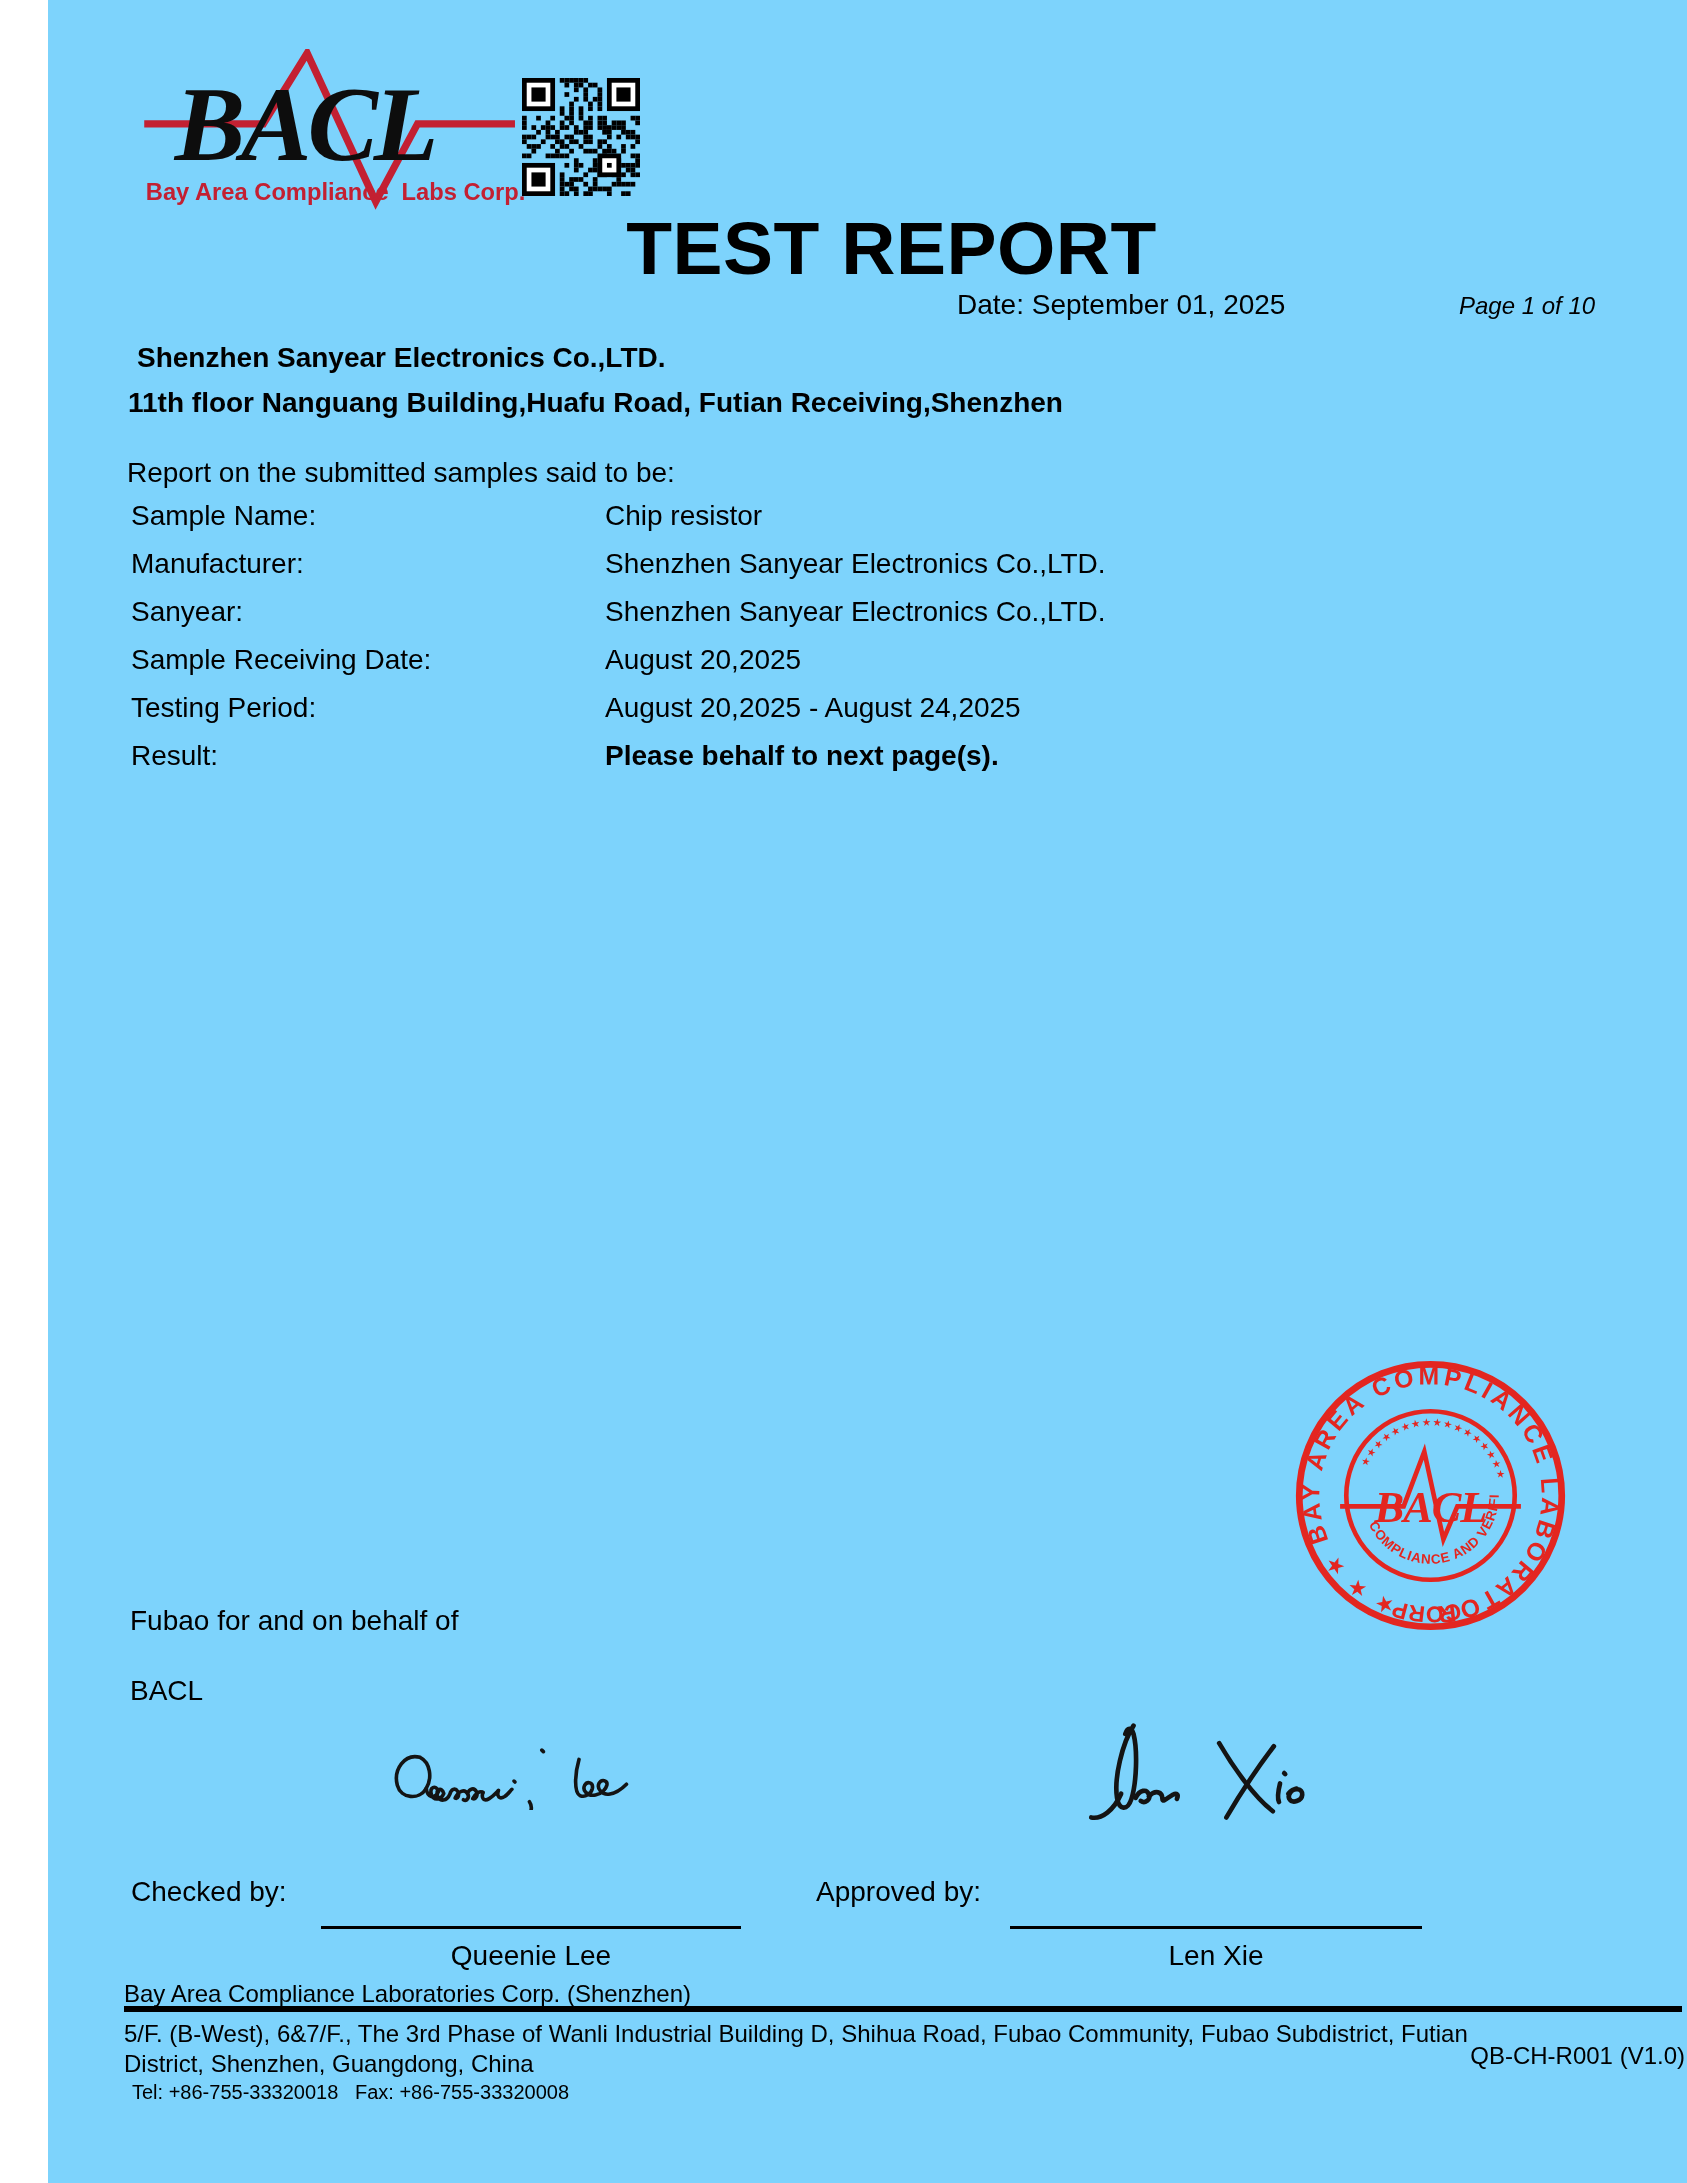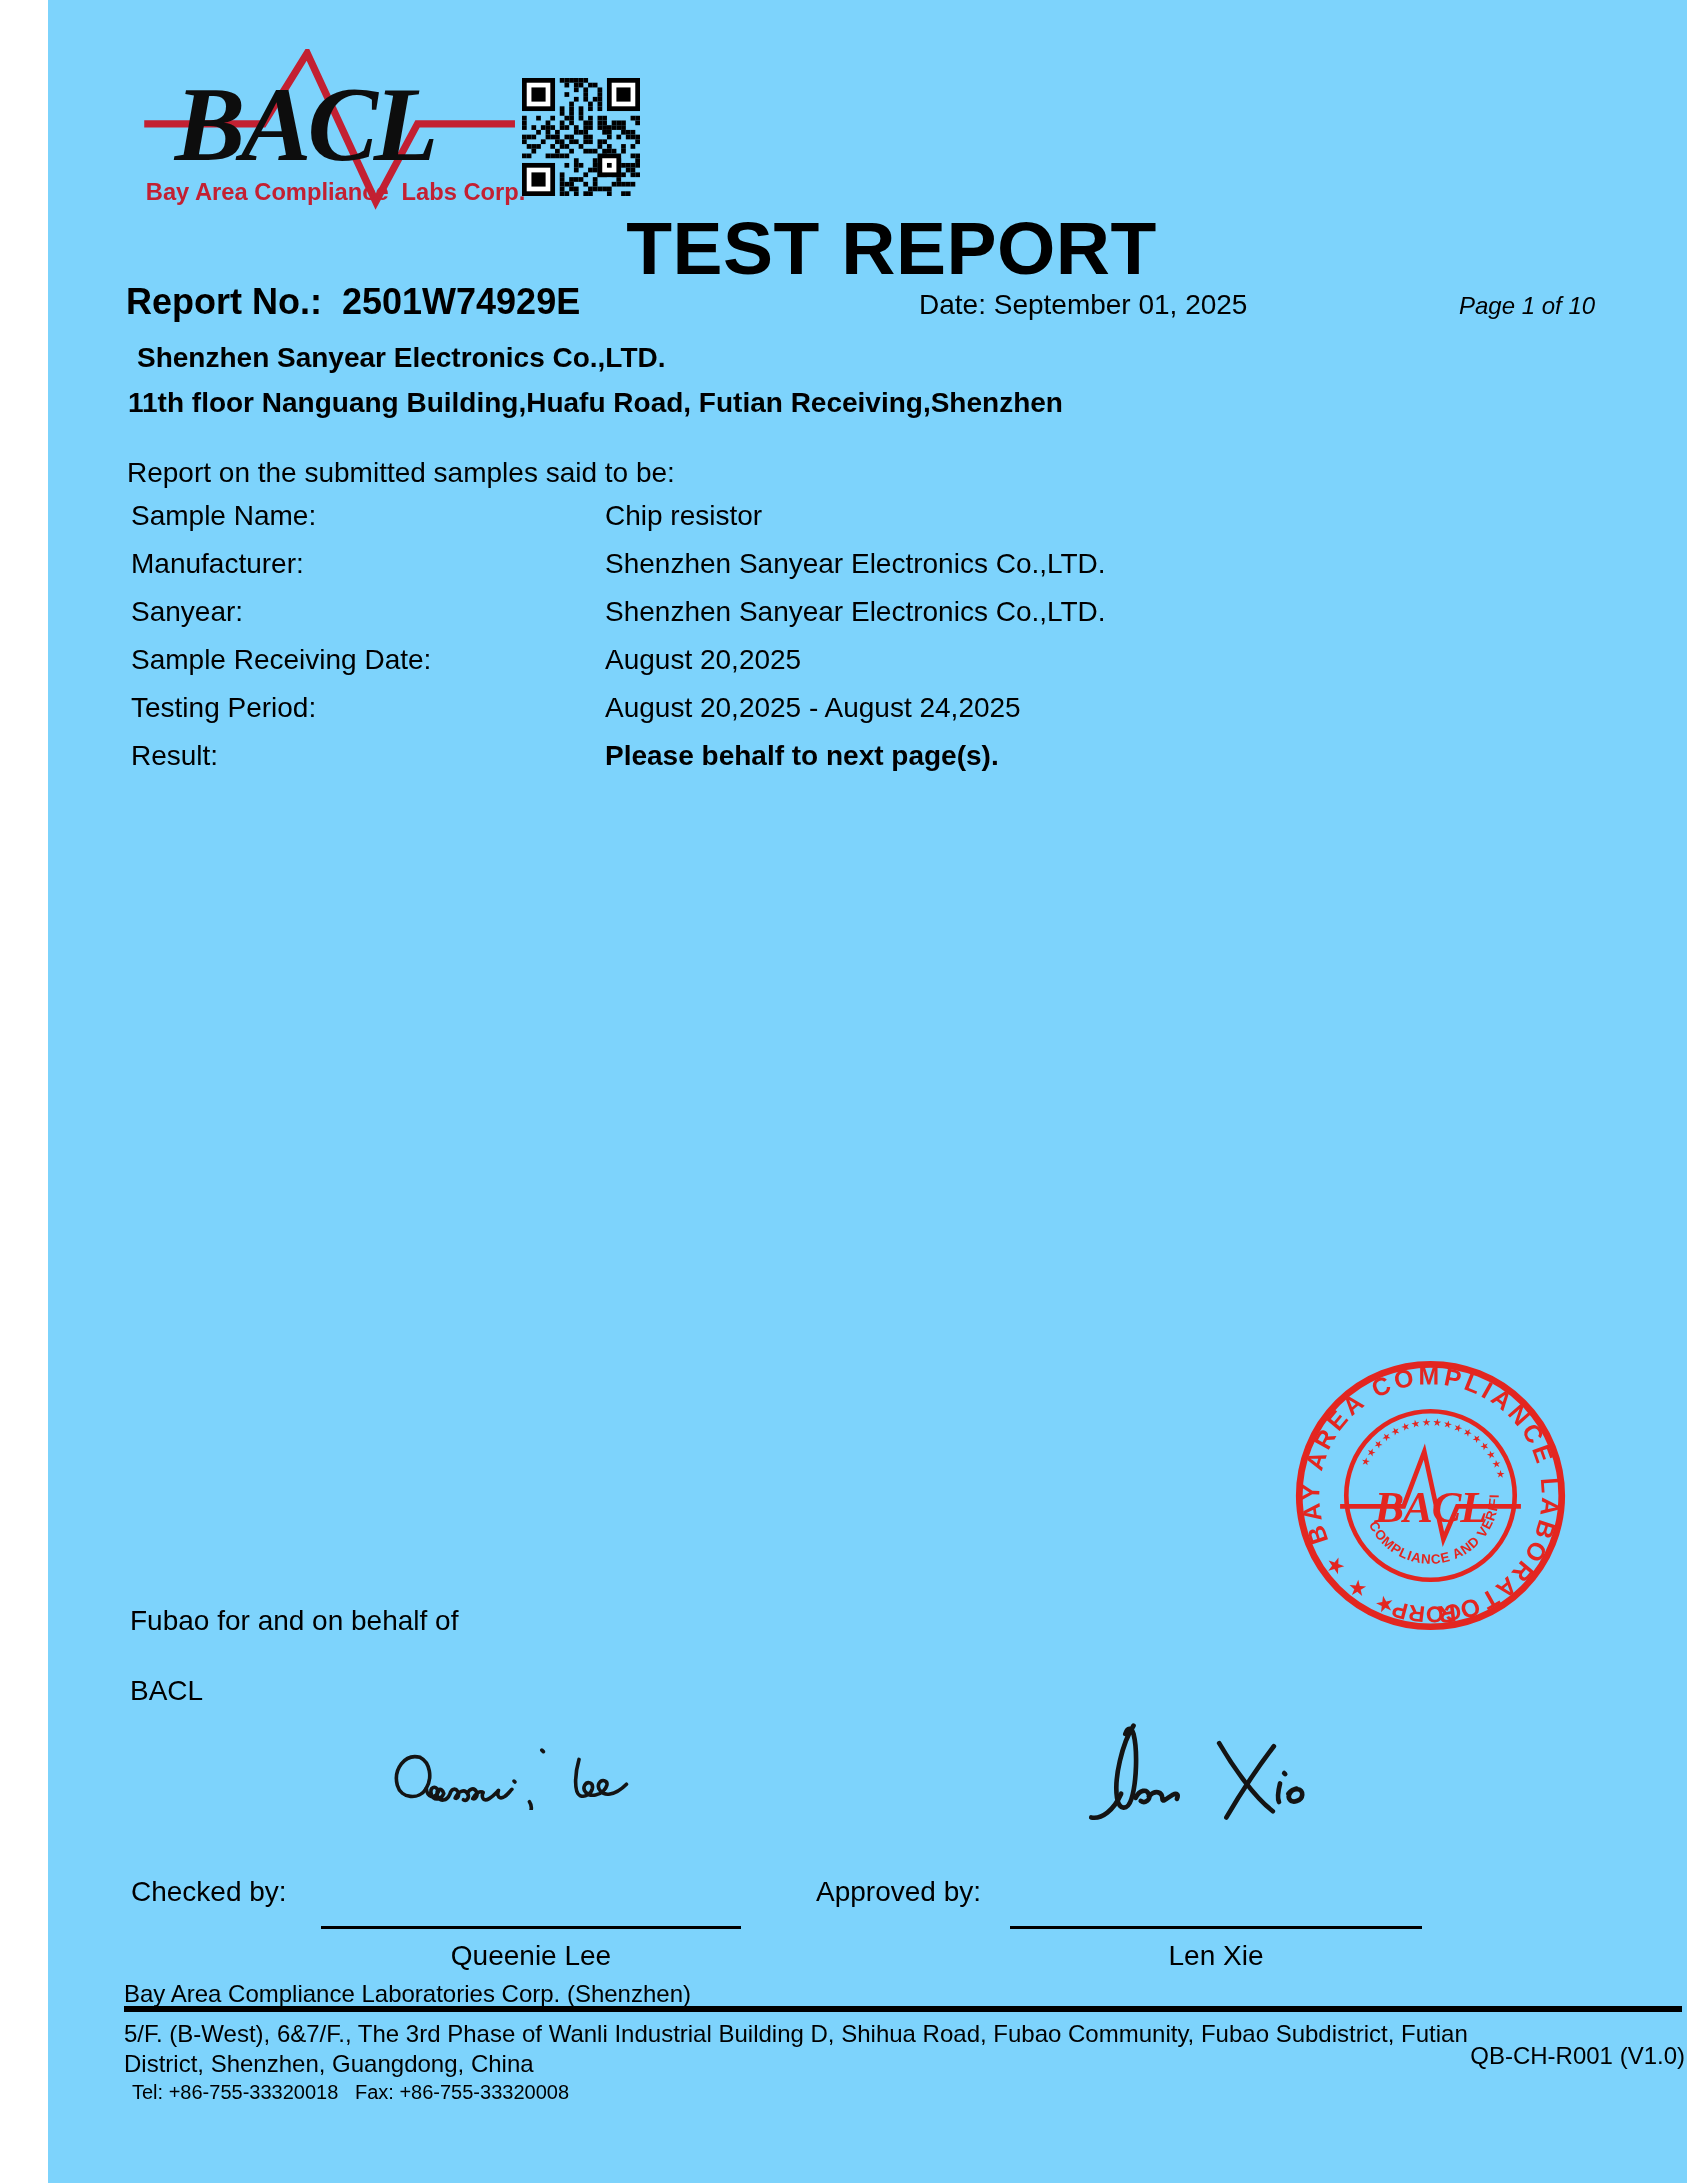--- a/index.html
+++ b/index.html
@@ -14,21 +14,21 @@
     margin-left:48px;
   }
   .abs{position:absolute;}
   .pre{white-space:pre-wrap;}
   .title{
     left:0; right:0; top:205px;
     text-align:center;
     font-size:75px; font-weight:bold; letter-spacing:0.5px;
   }
   .report-no{left:78px; top:281px; font-size:36px; font-weight:bold;}
-  .date{left:871px; top:289px; font-size:28px;}
+  .date{left:909px; top:289px; font-size:28px;}
   .pageinfo{left:1411px; top:292px; font-size:24px;font-style:italic;}
   .company1{left:89px; top:342px; font-size:28px; font-weight:bold;}
   .company2{left:80px; top:387px; font-size:28px; font-weight:bold;}
   .intro{left:79px; top:457px; font-size:28px;}
   .details{left:83px; top:492px; width:1396px; font-size:28px;}
   .details .row{display:flex; height:48px; align-items:center;}
   .details .lbl{width:474px; flex:0 0 474px;}
   .details .val{flex:1;}
   .bold{font-weight:bold;}
   .signed{left:82px; top:1605px; font-size:28px;}
@@ -273,21 +273,20 @@
       <rect x="0.00" y="164.16" width="63.84" height="63.84" fill="#000"></rect>
       <rect x="9.12" y="173.28" width="45.60" height="45.60" fill="#fff"></rect>
       <rect x="18.24" y="182.40" width="27.36" height="27.36" fill="#000"></rect>
       <rect x="145.92" y="145.92" width="45.60" height="45.60" fill="#000"></rect>
       <rect x="155.04" y="155.04" width="27.36" height="27.36" fill="#fff"></rect>
       <rect x="164.16" y="164.16" width="9.12" height="9.12" fill="#000"></rect>
     </svg>
 
   <div class="abs title">TEST REPORT</div>
 
-  <div class="abs report-no pre">Report No.:  2501W74929E</div>
   <div class="abs date">Date: September 01, 2025</div>
   <div class="abs pageinfo">Page 1 of 10</div>
 
   <div class="abs company1">Shenzhen Sanyear Electronics Co.,LTD.</div>
   <div class="abs company2">11th floor Nanguang Building,Huafu Road, Futian Receiving,Shenzhen</div>
 
   <div class="abs intro">Report on the submitted samples said to be:</div>
 
   <div class="abs details">
     <div class="row">

